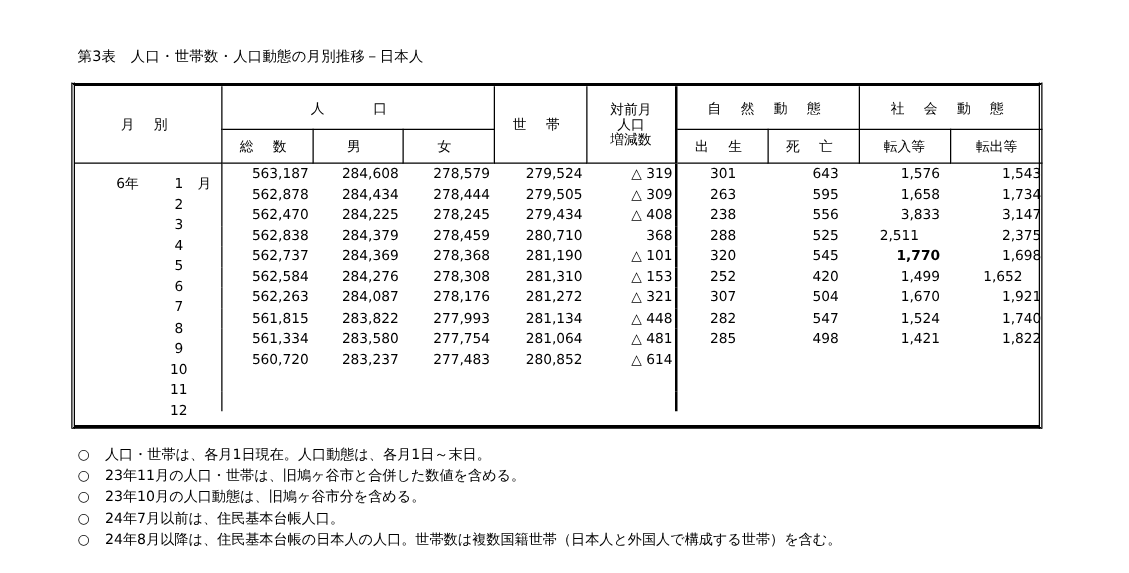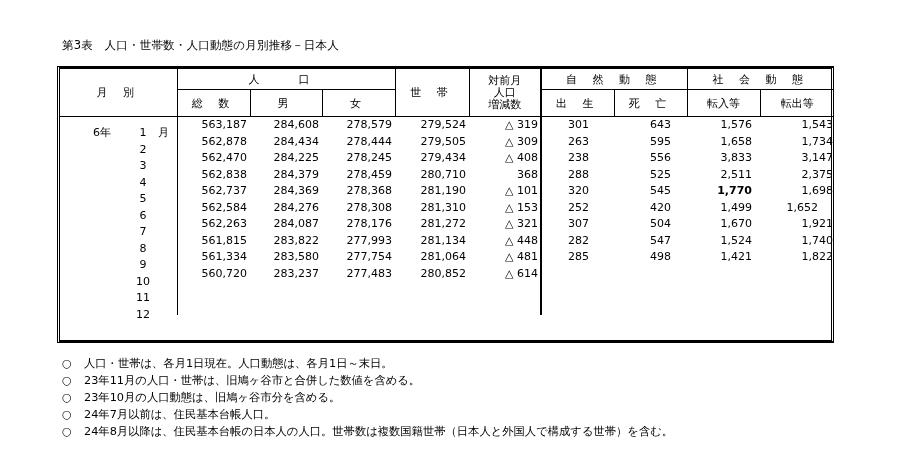--- a/index.html
+++ b/index.html
@@ -5,21 +5,21 @@
   html, body { margin:0; padding:0; background:#ffffff; }
   body { width:903px; height:458px; position:relative; overflow:hidden;
          font-family: "DejaVu Sans", "Liberation Sans", sans-serif; color:#000; }
   .title { position:absolute; left:62px; top:38px; font-size:11.5px; letter-spacing:0.2px; }
   .tbl-wrap { position:absolute; left:57px; top:66px; width:777px; height:277px;
               border-top:3px solid #000; border-bottom:3px solid #000;
               border-left:3px double #000; border-right:3px double #000; box-sizing:border-box; }
   table { border-collapse:collapse; width:100%; table-layout:fixed; font-size:11px; }
   th { font-weight:normal; border:1px solid #000; padding:0; text-align:center; letter-spacing:6px; }
   thead th { height:28px; }
-  thead tr.r1 th.h2 { height:20px; }
+  thead tr.r1 th.h2 { height:34px; }
   thead tr.r2 th { height:26px; }
   th.tight { letter-spacing:0; line-height:12px; font-size:11px; }
   td { padding:0 3px 0 0; text-align:right; height:16.5px; line-height:16.5px; border:none; }
   td.month { text-align:left; padding-left:0; position:relative; border-right:1.5px solid #000; }
   .month .yr { position:absolute; left:33px; }
   .month .mn { position:absolute; left:72px; width:22px; text-align:center; }
   .month .gt { position:absolute; left:98px; }
   td.chg { border-right:2px solid #000; padding-right:2px; }
   .notes { position:absolute; left:62px; top:355px; font-size:11.3px; line-height:17px; }
   .notes div { white-space:nowrap; }
@@ -116,21 +116,21 @@
           <td class="month">
             <span class="mn">4</span>
           </td>
           <td>562,838</td>
           <td>284,379</td>
           <td>278,459</td>
           <td>280,710</td>
           <td class="chg">368</td>
           <td style="padding-right: 25px;">288</td>
           <td style="padding-right: 16px;">525</td>
-          <td style="padding-right: 8px;">2,511</td>
+          <td style="padding-right: 8px; text-align: center;">2,511</td>
           <td style="padding-right: 1px;">2,375</td>
         </tr>
         <tr>
           <td class="month">
             <span class="mn">5</span>
           </td>
           <td>562,737</td>
           <td>284,369</td>
           <td>278,368</td>
           <td>281,190</td>

